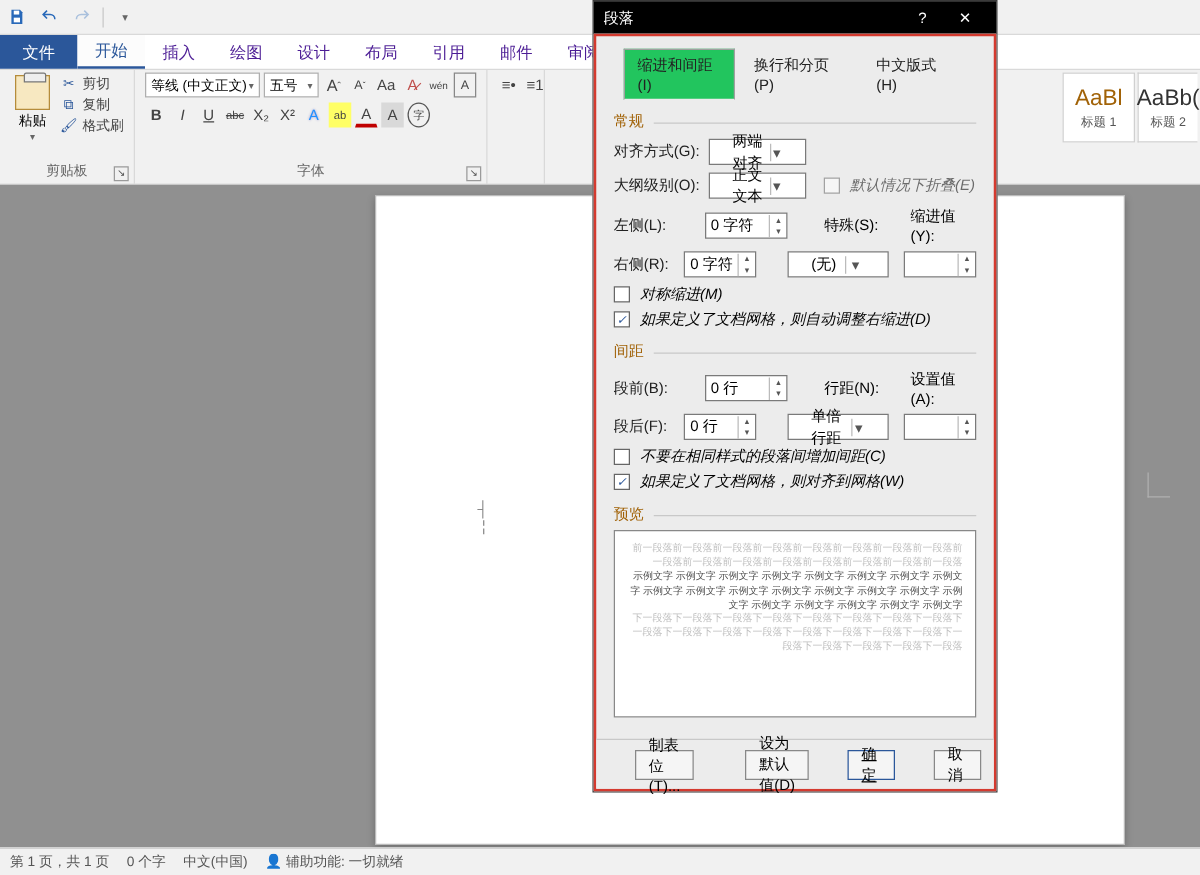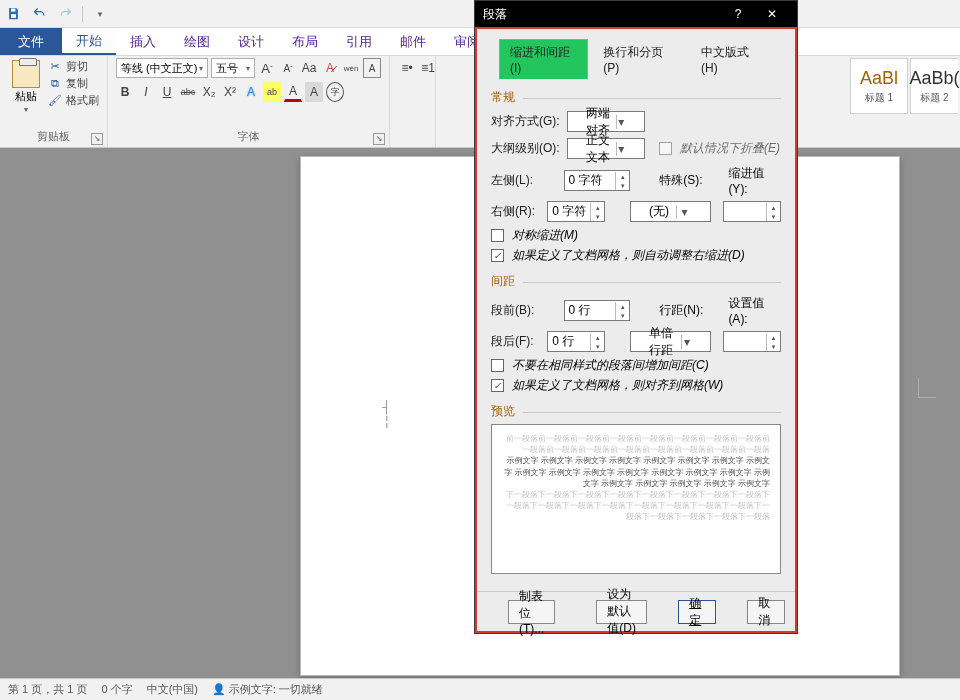--- a/index.html
+++ b/index.html
@@ -211,21 +211,21 @@
 <div class="docarea">
   <div class="page"></div>
   <div class="cursor-mark">┤<br>&nbsp;¦</div>
   <div class="corner"></div>
 </div>
 
 <div class="statusbar">
   <span>第 1 页，共 1 页</span>
   <span>0 个字</span>
   <span>中文(中国)</span>
-  <span><span>👤 </span><span>示例文字: 一切就绪</span></span>
+  <span><span>👤 </span><span>辅助功能: 一切就绪</span></span>
 </div>
 
 <div class="dialog">
   <div class="dlg-title">
     <span>段落</span>
     <span class="sp"></span>
     <span class="tb">?</span>
     <span class="tb close">✕</span>
   </div>
   <div class="dlg-body">

